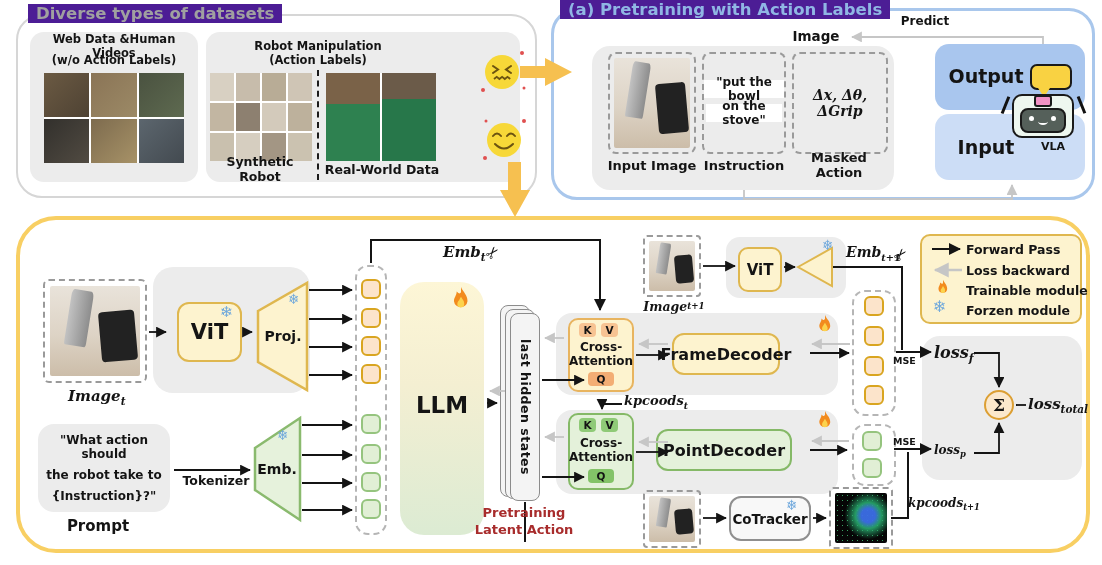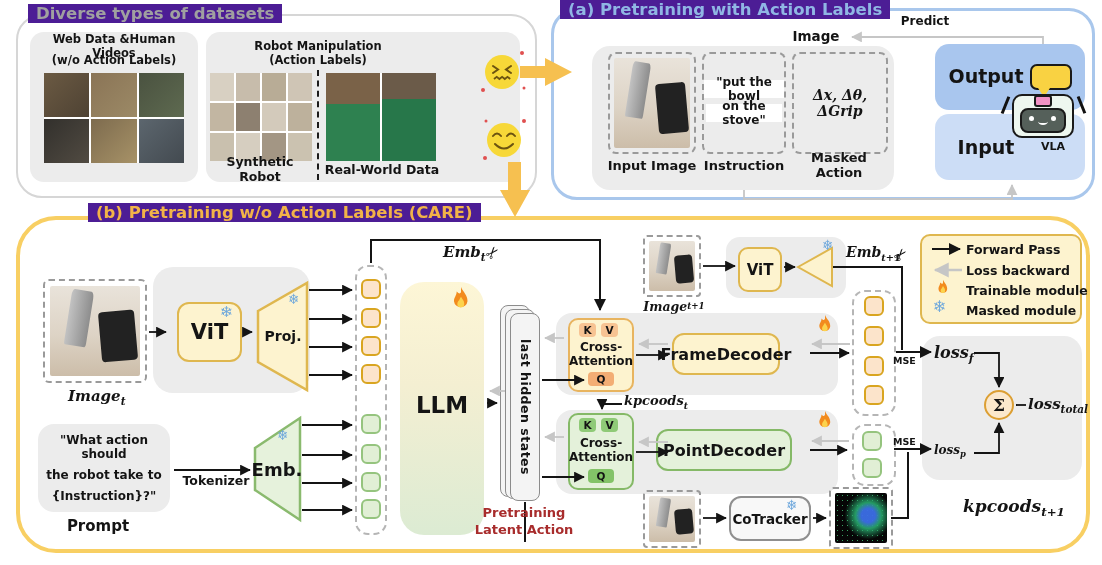--- a/index.html
+++ b/index.html
@@ -266,21 +266,20 @@
       <path d="M493,136 q4,-5 8,0 M507,136 q4,-5 8,0" stroke="#6b5310" stroke-width="2" fill="none" stroke-linecap="round"></path>
       <path d="M495,144 q9,9 18,0" stroke="#6b5310" stroke-width="2" fill="none" stroke-linecap="round"></path>
       <circle cx="524" cy="121" r="2" fill="#e05050"></circle>
         <circle cx="485" cy="158" r="2" fill="#e05050"></circle>
         <circle cx="486" cy="121" r="1.5" fill="#e05050"></circle>
     </g>
   </svg>
 
   <div class="sec-title" style="left:28px;top:4px;color:#a0a0a0">Diverse types of datasets</div>
   <div class="sec-title" style="left:560px;top:0px;color:#90b6e4">(a) Pretraining with Action Labels</div>
-  <div class="sec-title" style="left:88px;top:203px;color:#f2b348">(b) Pretraining w/o Action Labels (CARE)</div>
 
   <div class="lbl ctr" style="left:890px;top:13px;width:70px;height:16px;font-size:12px">Predict</div>
   <div class="lbl ctr" style="left:785px;top:28px;width:62px;height:16px;font-size:13.5px">Image</div>
   <div class="abs ctr" style="left:704px;top:80px;width:80px;height:18px;font-size:12px;font-weight:bold;background:#fff">"put the bowl</div>
   <div class="abs ctr" style="left:706px;top:104px;width:76px;height:18px;font-size:12px;font-weight:bold;background:#fff">on the stove"</div>
   <div class="abs ctr math" style="left:792px;top:93px;width:96px;height:20px;font-size:14px">Δx, Δθ, ΔGrip</div>
   <div class="lbl ctr" style="left:606px;top:158px;width:92px;height:14px;font-size:13px">Input Image</div>
   <div class="lbl ctr" style="left:702px;top:158px;width:84px;height:14px;font-size:13px">Instruction</div>
   <div class="lbl ctr" style="left:788px;top:158px;width:102px;height:14px;font-size:13px">Masked Action</div>
   <div class="lbl ctr" style="left:940px;top:64px;width:92px;height:24px;font-size:19px">Output</div>
@@ -291,21 +290,21 @@
   <div class="snow" style="left:220px;top:305px">❄</div>
   <div class="abs ctr" style="left:260px;top:327px;width:46px;height:18px;font-size:14px;font-weight:bold">Proj.</div>
   <div class="snow" style="left:288px;top:292px;font-size:14px">❄</div>
   <div class="abs math" style="left:443px;top:243px;font-size:15px"><span>Emb</span><sub>t</sub></div>
   <div class="scissors" style="left:486px;top:243px">✂</div>
   <div class="abs ctr" style="left:400px;top:392px;width:84px;height:26px;font-size:23px;font-weight:bold">LLM</div>
   <svg class="flame" style="left:450px;top:286px" width="22" height="26" viewBox="0 0 20 24">
       <path d="M10 1 C12 6 16 8 16 14 A6.3 6.3 0 0 1 3.5 14 C3.5 10 6 9 6 5 C8 7 9.2 7.6 10 5.5 Z" fill="#f28b1e"></path>
       <path d="M10 10 C11.5 13 13 13.7 13 16.5 A3.2 3.2 0 0 1 6.6 16.5 C6.6 14 8.5 13.5 9 11.5 Z" fill="#fcd34d"></path>
     </svg>
-  <div class="abs ctr" style="left:255px;top:460px;width:44px;height:18px;font-size:18px;font-weight:bold">Emb.</div>
+  <div class="abs ctr" style="left:255px;top:460px;width:44px;height:18px;font-size:14px;font-weight:bold">Emb.</div>
   <div class="snow" style="left:277px;top:428px;font-size:14px">❄</div>
   <div class="lbl ctr" style="left:180px;top:474px;width:72px;height:13px;font-size:12.5px">Tokenizer</div>
   <div class="lbl ctr" style="left:58px;top:518px;width:80px;height:16px;font-size:15px">Prompt</div>
   <div class="redtext" style="left:476px;top:505px;width:96px">Pretraining</div>
   <div class="redtext" style="left:468px;top:522px;width:112px">Latent Action</div>
 
   <svg class="flame" style="left:816px;top:314px" width="18" height="21" viewBox="0 0 20 24">
       <path d="M10 1 C12 6 16 8 16 14 A6.3 6.3 0 0 1 3.5 14 C3.5 10 6 9 6 5 C8 7 9.2 7.6 10 5.5 Z" fill="#f28b1e"></path>
       <path d="M10 10 C11.5 13 13 13.7 13 16.5 A3.2 3.2 0 0 1 6.6 16.5 C6.6 14 8.5 13.5 9 11.5 Z" fill="#fcd34d"></path>
     </svg>
@@ -319,29 +318,29 @@
       <span>Image</span>
       <sub>t+1</sub>
     </div>
   <div class="snow" style="left:822px;top:238px;font-size:14px">❄</div>
   <div class="abs math" style="left:846px;top:244px;font-size:14px"><span>Emb</span><sub>t+1</sub></div>
   <div class="scissors" style="left:894px;top:245px">✂</div>
 
   <div class="lbl" style="left:893px;top:355px;font-size:9.5px">MSE</div>
   <div class="lbl" style="left:893px;top:436px;font-size:9.5px">MSE</div>
   <div class="snow" style="left:786px;top:498px;font-size:14px">❄</div>
-  <div class="abs math" style="left:963px;top:496px;font-size:17px"><span>kpcoods</span><sub>t+1</sub></div>
+  <div class="abs math" style="left:908px;top:496px;font-size:12px"><span>kpcoods</span><sub>t+1</sub></div>
 
   <div class="lbl" style="left:966px;top:242px;font-size:12.5px">Forward Pass</div>
   <div class="lbl" style="left:966px;top:263px;font-size:12.5px">Loss backward</div>
   <svg class="flame" style="left:936px;top:279px" width="14" height="17" viewBox="0 0 20 24">
       <path d="M10 1 C12 6 16 8 16 14 A6.3 6.3 0 0 1 3.5 14 C3.5 10 6 9 6 5 C8 7 9.2 7.6 10 5.5 Z" fill="#f28b1e"></path>
       <path d="M10 10 C11.5 13 13 13.7 13 16.5 A3.2 3.2 0 0 1 6.6 16.5 C6.6 14 8.5 13.5 9 11.5 Z" fill="#fcd34d"></path>
     </svg>
   <div class="lbl" style="left:966px;top:283px;font-size:12.5px">Trainable module</div>
   <div class="snow" style="left:933px;top:299px;font-size:16px">❄</div>
-  <div class="lbl" style="left:966px;top:303px;font-size:12.5px">Masked module</div>
+  <div class="lbl" style="left:966px;top:303px;font-size:12.5px">Forzen module</div>
 
   <div class="abs math" style="left:934px;top:343px;font-size:16px"><span>loss</span><sub>f</sub></div>
   <div class="abs math" style="left:934px;top:443px;font-size:12px"><span>loss</span><sub>p</sub></div>
   <div class="abs math" style="left:1028px;top:395px;font-size:15px"><span>loss</span><sub>total</sub></div>
 
 </div>
 
 </body></html>

